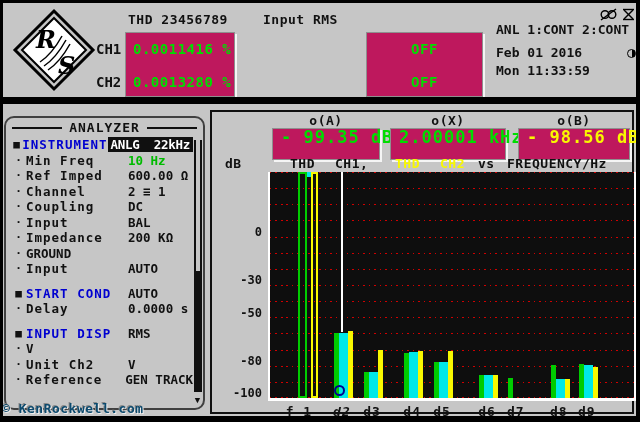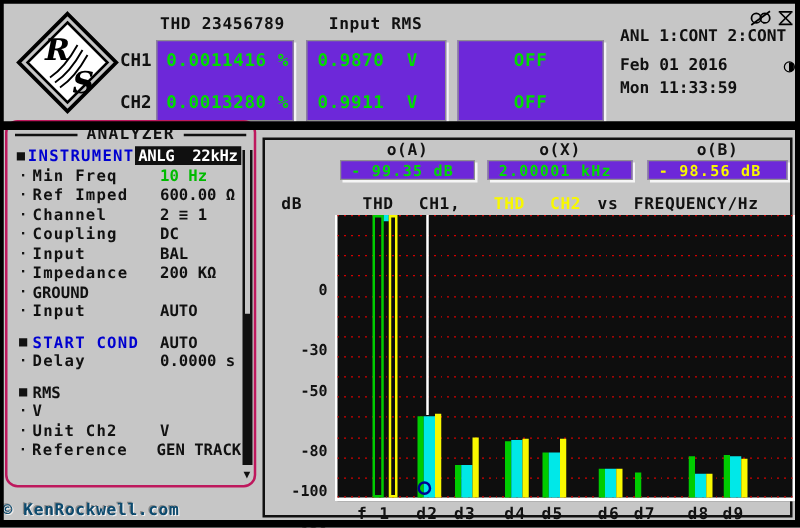--- a/index.html
+++ b/index.html
@@ -2,50 +2,50 @@
 <html><head>
 <meta charset="utf-8">
 <style>
   *{margin:0;padding:0;box-sizing:border-box}
   html,body{width:640px;height:422px;overflow:hidden}
   body{position:relative;background:#000;font-family:"DejaVu Sans Mono","Liberation Mono",monospace;font-weight:700;color:#111}
   #screen{position:absolute;inset:0;background:#c6c6c6}
   #frame{position:absolute;inset:0;border:3px solid #000;border-right-width:4px;border-bottom-width:6px;pointer-events:none;z-index:95}
   .abs{position:absolute}
   
-  .blackbox{background:#6d28d9;border:1px solid #8f8f8f;box-shadow:2px 2px 0 #f5f5f5}
+  .blackbox{background:#be185d;border:1px solid #8f8f8f;box-shadow:2px 2px 0 #f5f5f5}
   .meas-val{font-size:14px;line-height:16px;letter-spacing:.5px;white-space:pre}
   .green{color:#00dd00}.yellow{color:#f8f800}
   .toplabel{font-size:13px;letter-spacing:.5px}
   .chlab{font-size:14px}
   .status-line{font-size:13px;line-height:18px;letter-spacing:0;white-space:pre}
   .moon{display:inline-block;width:9px;height:9px;border:1px solid #000;border-radius:50%;background:linear-gradient(90deg,#c6c6c6 50%,#000 50%)}
   #divider{left:0;top:97px;width:640px;height:7px;background:#000;z-index:5}
   
-  #analyzer{left:4px;top:96px;width:201px;height:294px;border:2px solid #be185d;border-radius:10px;overflow:hidden}
+  #analyzer{left:4px;top:116px;width:201px;height:294px;border:2px solid #404040;border-radius:10px;overflow:hidden}
   #anl-title-line{position:absolute;left:6px;right:6px;top:9px;border-top:2px solid #101010}
   #anl-title{position:absolute;top:2px;left:0;right:0;text-align:center;font-size:13px;letter-spacing:1px;z-index:2}
   #anl-title span{background:#c6c6c6;padding:0 7px}
   #anl-rows{position:absolute;left:5px;top:19px;right:10px}
   .arow{display:flex;align-items:center;height:15.5px;font-size:12.5px}
   .arow .bullet{width:15px;text-align:center;font-size:11px}
   .arow .albl{width:102px;letter-spacing:1px;white-space:pre}
   .arow .aval{white-space:pre;letter-spacing:0}
   .arow.section .albl{color:#0000d0}
   .aval.inverted{background:#101010;color:#fff;padding:0 3px;letter-spacing:-.3px}
   .aval.green{color:#00bb00}
   .aspacer{height:9px}
   #anl-scroll{position:absolute;right:1px;top:22px;bottom:16px;width:8px;border-left:2px solid #101010;border-right:2px solid #101010}
   #anl-thumb{position:absolute;left:0;right:0;top:52%;bottom:0;background:#101010}
   #anl-arrow{position:absolute;right:0;bottom:2px;width:11px;height:12px;font-size:9px;color:#101010;text-align:center;line-height:12px}
   #watermark{left:2px;top:401px;font-size:13px;letter-spacing:.5px;color:#0c4a6e;text-shadow:1px 1px 0 #efefef,-1px -1px 0 #8a8a8a;}
   
   #chartpanel{left:210px;top:110px;width:424px;height:304px;border:2px solid #101010}
   .cursor-lbl{font-size:13px;letter-spacing:.5px;text-align:center}
-  .cursor-box{height:16px;font-size:12px;line-height:17px;padding-left:8px;letter-spacing:1px;white-space:pre}
+  .cursor-box{height:32px;font-size:17px;line-height:17px;padding-left:8px;letter-spacing:1px;white-space:pre}
   #charttitle{top:44px;left:0;width:100%;height:15px;font-size:13px;letter-spacing:.5px}
   #charttitle span{position:absolute;white-space:pre}
   #plot{left:56px;top:60px;width:368px;height:229px;background:#0e0e0e;border-left:2px solid #fff;border-right:2px solid #fff;border-bottom:3px solid #fff}
   .gridline{position:absolute;left:0;width:100%;height:1px;background:repeating-linear-gradient(90deg,#d00000 0 1.5px,transparent 1.5px 5.5px)}
   .bar{position:absolute}
   .hollow{background:transparent !important;border:2px solid}
   #yaxis{left:4px;top:60px;width:48px;height:226px}
   .ytick{position:absolute;right:2px;width:46px;text-align:right;font-size:12px;letter-spacing:0}
   #xaxis{left:56px;top:292px;width:368px;height:16px}
   .xtick{position:absolute;width:44px;text-align:center;font-size:13px;letter-spacing:1px;white-space:pre}
@@ -73,24 +73,20 @@
   <div class="abs toplabel" style="left:263px;top:12px">Input RMS</div>
 
   <div class="abs chlab" style="left:96px;top:41px">CH1</div>
   <div class="abs chlab" style="left:96px;top:74px">CH2</div>
 
   <div class="abs blackbox" style="left:125px;top:32px;width:110px;height:65px">
     <div class="meas-val green" style="position:absolute;left:7px;top:8px">0.0011416 %</div>
     <div class="meas-val green" style="position:absolute;left:7px;top:41px">0.0013280 %</div>
   </div>
 
-  <div class="abs blackbox" style="left:245px;top:32px;width:112px;height:65px">
-    <div class="meas-val green" style="position:absolute;left:8px;top:8px">0.9870  V</div>
-    <div class="meas-val green" style="position:absolute;left:8px;top:41px">0.9911  V</div>
-  </div>
 
   <div class="abs blackbox" style="left:366px;top:32px;width:117px;height:65px">
     <div class="meas-val green" style="position:absolute;left:0;top:8px;width:100%;text-align:center">OFF</div>
     <div class="meas-val green" style="position:absolute;left:0;top:41px;width:100%;text-align:center">OFF</div>
   </div>
 
   <div class="abs" style="left:496px;top:8px;width:140px">
     <div class="status-line" style="display:flex;align-items:center">
       <span style="flex:1"></span>
       <svg width="17" height="13" viewBox="0 0 17 13">
@@ -171,20 +167,21 @@
           <span class="aval normal">AUTO</span>
         </div>
         <div class="arow">
           <span class="bullet">·</span>
           <span class="albl">Delay</span>
           <span class="aval normal">0.0000 s</span>
         </div>
         <div class="aspacer"></div>
         <div class="arow section">
           <span class="bullet">■</span>
+          <span class="albl">INPUT DISP</span>
           <span class="aval normal">RMS</span>
         </div>
         <div class="arow">
           <span class="bullet">·</span>
           <span class="aval normal">V</span>
         </div>
         <div class="arow">
           <span class="bullet">·</span>
           <span class="albl">Unit Ch2</span>
           <span class="aval normal">V</span>
@@ -269,21 +266,21 @@
         <div class="bar" style="left: 285.8px; top: 206.6px; width: 9px; height: 19.4px; background: rgb(0, 232, 232);"></div>
         <div class="bar" style="left: 294.8px; top: 207px; width: 5px; height: 19px; background: rgb(248, 248, 0);"></div>
         <div class="bar" style="left: 308.9px; top: 192.1px; width: 5px; height: 33.9px; background: rgb(0, 204, 0);"></div>
         <div class="bar" style="left: 313.9px; top: 193.1px; width: 9px; height: 32.9px; background: rgb(0, 232, 232);"></div>
         <div class="bar" style="left: 322.9px; top: 194.5px; width: 5px; height: 31.5px; background: rgb(248, 248, 0);"></div>
         <div id="cursorline" style="left: 70.892px; top: 0px; height: 160.46px;"></div>
         <div id="marker" style="left: 64.392px; top: 213.236px;"></div>
       </div>
     <div class="abs" id="xaxis">
         <div class="xtick" style="left: 8.94px;">f 1</div>
-        <div class="xtick" style="left: 51.892px;">d2</div>
+        <div class="xtick" style="left: 51.892px; font-style: italic;">d2</div>
         <div class="xtick" style="left: 82.104px;">d3</div>
         <div class="xtick" style="left: 122.144px;">d4</div>
         <div class="xtick" style="left: 151.992px;">d5</div>
         <div class="xtick" style="left: 197.128px;">d6</div>
         <div class="xtick" style="left: 225.884px;">d7</div>
         <div class="xtick" style="left: 268.836px;">d8</div>
         <div class="xtick" style="left: 296.864px;">d9</div>
       </div>
   </div>
 

